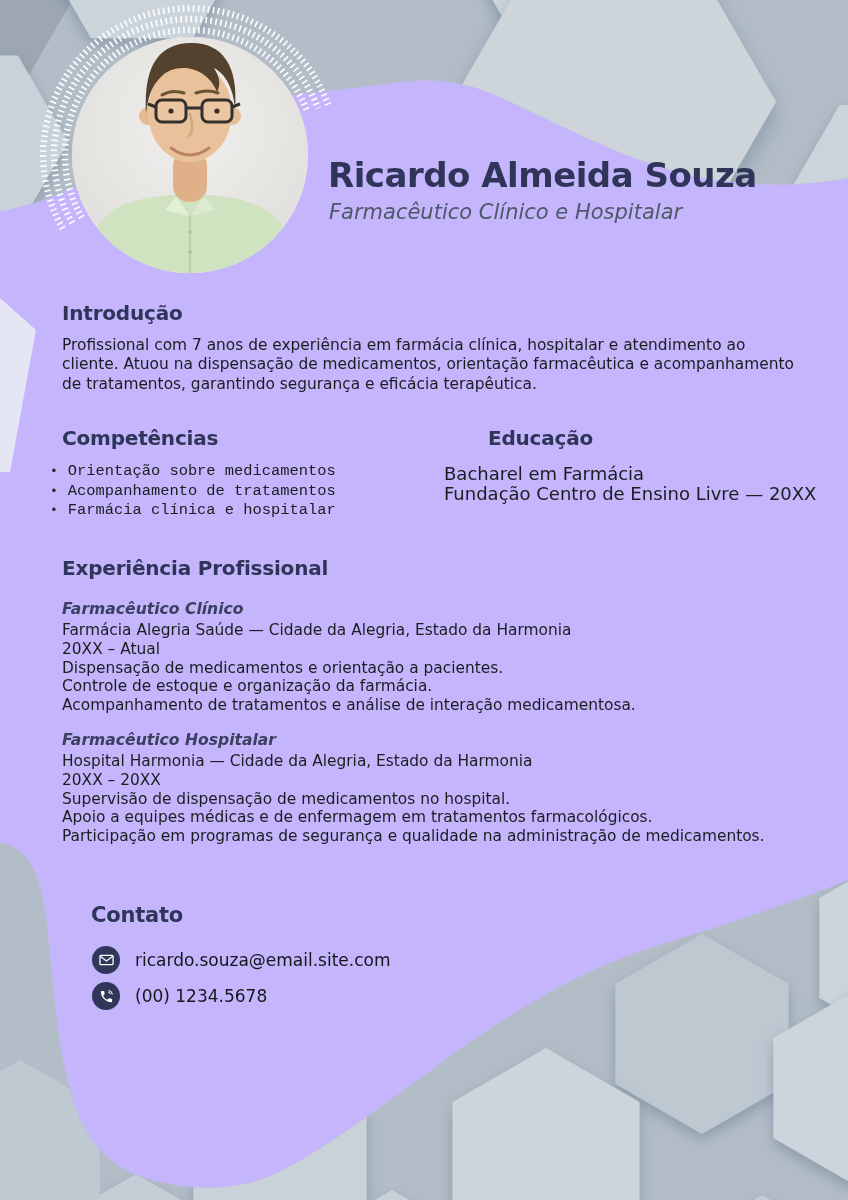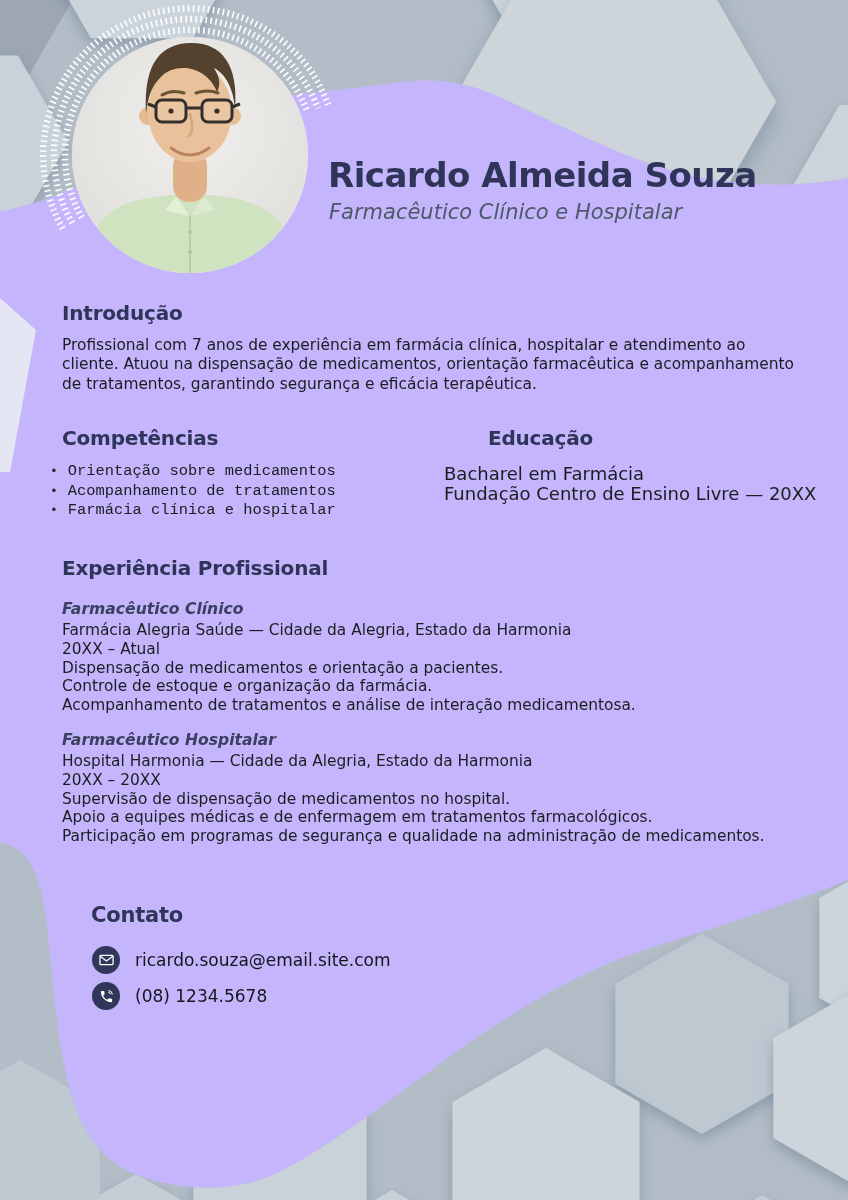--- a/index.html
+++ b/index.html
@@ -202,16 +202,16 @@
     <span class="c-text">ricardo.souza@email.site.com</span>
   </div>
 
   <div class="abs c-row c-row-phone">
     <span class="c-icon">
       <svg width="15" height="15" viewBox="0 0 24 24" aria-hidden="true">
         <path fill="#ffffff" d="M6.62 10.79c1.44 2.83 3.76 5.14 6.59 6.59l2.2-2.2c.27-.27.67-.36 1.02-.24 1.12.37 2.33.57 3.57.57.55 0 1 .45 1 1V20c0 .55-.45 1-1 1-9.39 0-17-7.61-17-17 0-.55.45-1 1-1h3.5c.55 0 1 .45 1 1 0 1.25.2 2.45.57 3.57.11.35.03.74-.25 1.02l-2.2 2.2z"></path>
         <path d="M15.5 5.5 Q18 5.5 18.5 8 M15.5 2.5 Q20.8 2.8 21.5 8" fill="none" stroke="#ffffff" stroke-width="1.6" stroke-linecap="round"></path>
       </svg>
     </span>
-    <span class="c-text">(08) 1234.5678</span>
+    <span class="c-text">(00) 1234.5678</span>
   </div>
 
 </div>
 
 </body></html>

